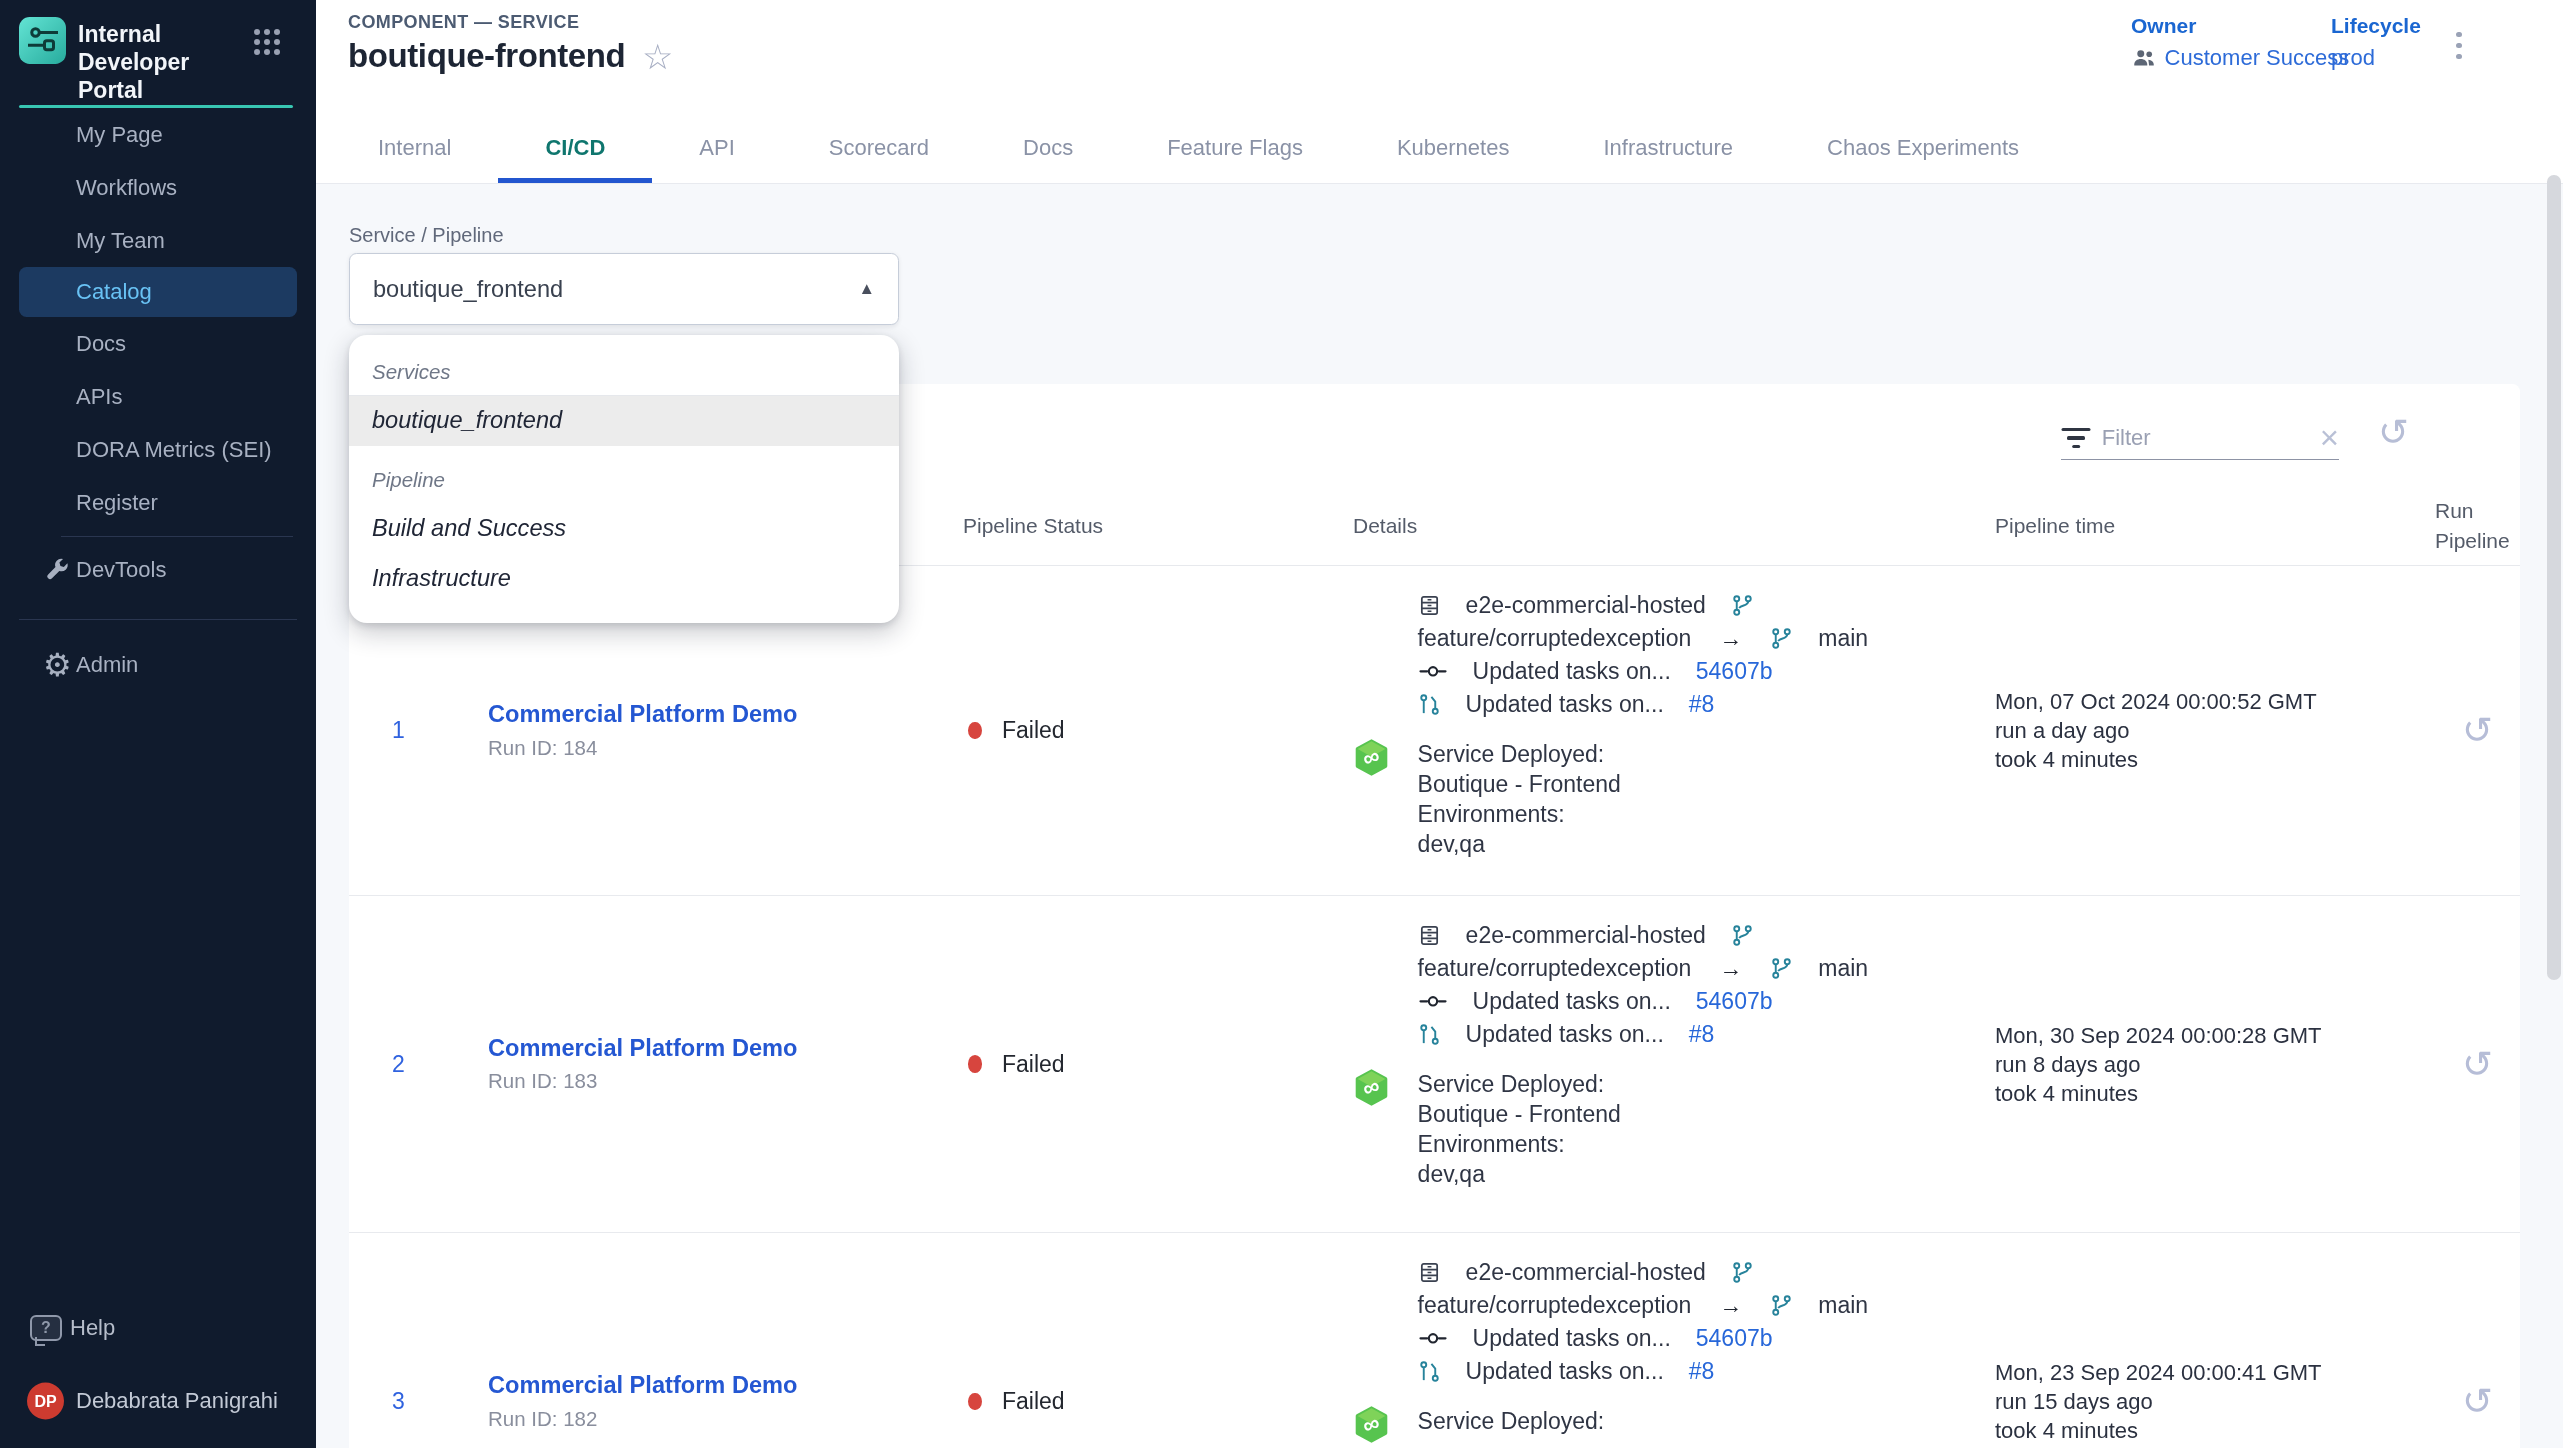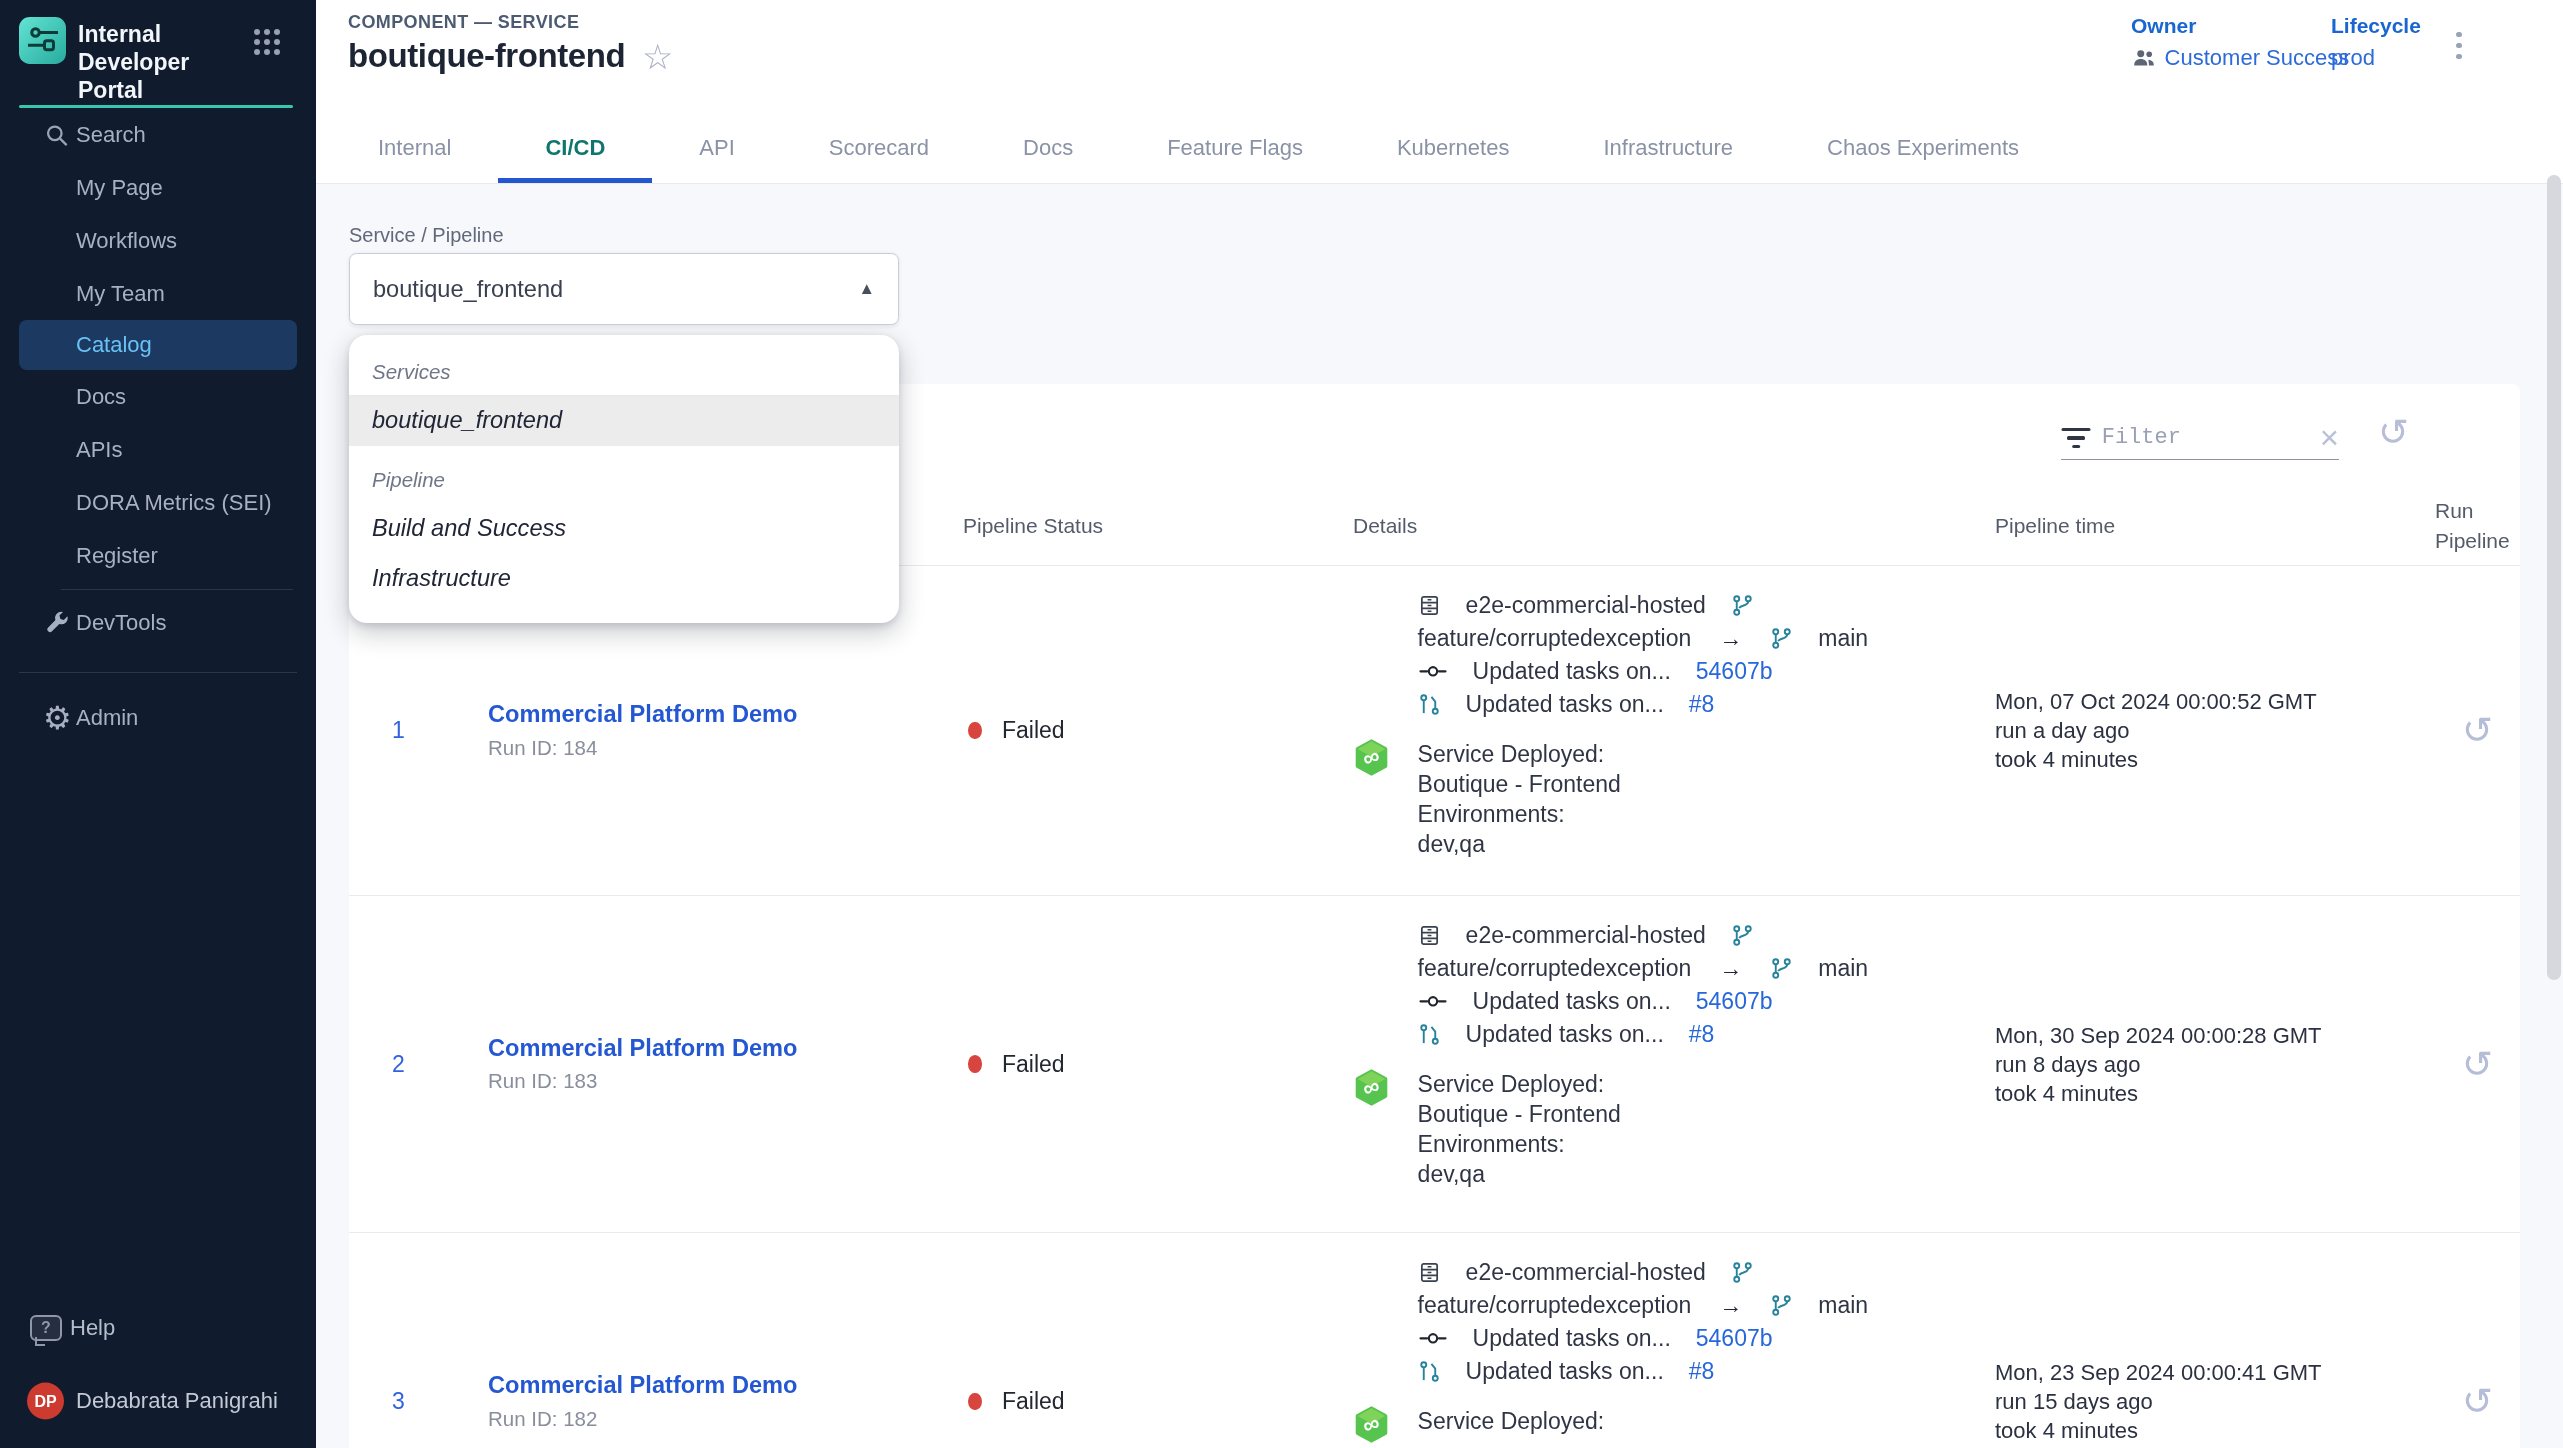--- a/index.html
+++ b/index.html
@@ -85,21 +85,21 @@
   .card { position:absolute; left:33px; top:200px; right:43px; bottom:-15px; background:#ffffff;
           border-radius:7.6px; z-index:10; }
   .filter-wrap { position:absolute; right:181px; top:32px; width:278px; height:44px;
                  border-bottom:1.5px solid #8d93a5; display:flex; align-items:center; }
   .filter-icon { width:30px; height:26px; position:relative; margin-right:10.7px; flex:none; }
   .filter-icon i { position:absolute; left:50%; transform:translateX(-50%); height:3.8px; border-radius:1.5px; background:#2f3542; }
   .filter-icon i:nth-child(1){ top:3px; width:29px; }
   .filter-icon i:nth-child(2){ top:11.4px; width:18px; }
   .filter-icon i:nth-child(3){ top:20px; width:7.6px; }
   .filter-input { border:none; outline:none; flex:1; font-size:22px; color:#3a4150; background:transparent;
-                  font-family:Liberation Mono, monospace; min-width:0; }
+                  font-family:Liberation Sans, sans-serif; min-width:0; }
   .filter-input::placeholder { color:#9aa0b3; }
   .clear-x { font-size:33px; color:#b9c0d6; line-height:1; cursor:pointer; margin-left:6px; }
   .refresh-top { position:absolute; right:111px; top:30px; font-size:37px; color:#b7bed6; line-height:1; cursor:pointer; }
 
   .tgrid { display:grid; grid-template-columns:99px 515px 390px 642px 440px 1fr; }
   .thead { position:absolute; left:0; right:0; top:103px; height:79px; border-bottom:0.8px solid #e7e9ed;
            align-items:center; font-size:21px; color:#545b69; }
   .thead .hc-run { line-height:30px; }
   .rows { position:absolute; left:0; right:0; top:182px; }
   .trow { border-bottom:0.8px solid #e8eaee; align-items:center; }
@@ -158,29 +158,20 @@
         <i></i>
         <i></i>
         <i></i>
         <i></i>
     </span>
   </div>
   <div class="teal-line"></div>
 
   <nav class="side-nav">
     <div class="side-item">
-      <span class="it-icon">
-        <svg width="27" height="27" viewBox="0 0 24 24" fill="none" stroke="#9aa3b5" stroke-width="2">
-          <circle cx="10.5" cy="10.5" r="6"></circle>
-            <line x1="15.2" y1="15.2" x2="21" y2="21"></line>
-        </svg>
-      </span>
-      <span>Search</span>
-    </div>
-    <div class="side-item">
         <span>My Page</span>
       </div>
     <div class="side-item">
         <span>Workflows</span>
       </div>
     <div class="side-item">
         <span>My Team</span>
       </div>
     <div class="side-item active">
         <span>Catalog</span>

